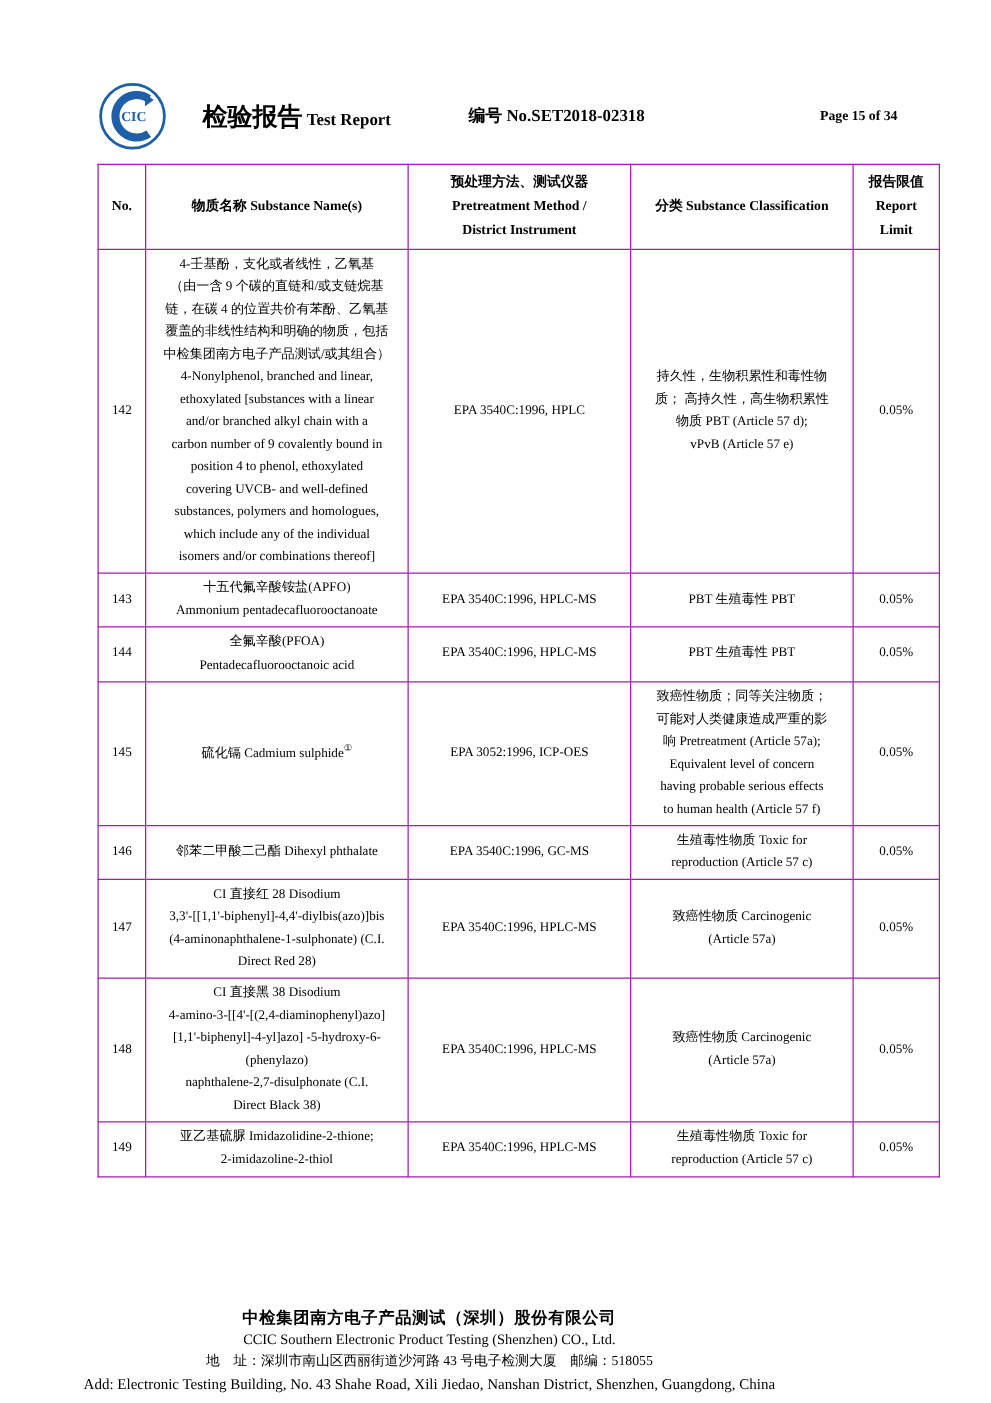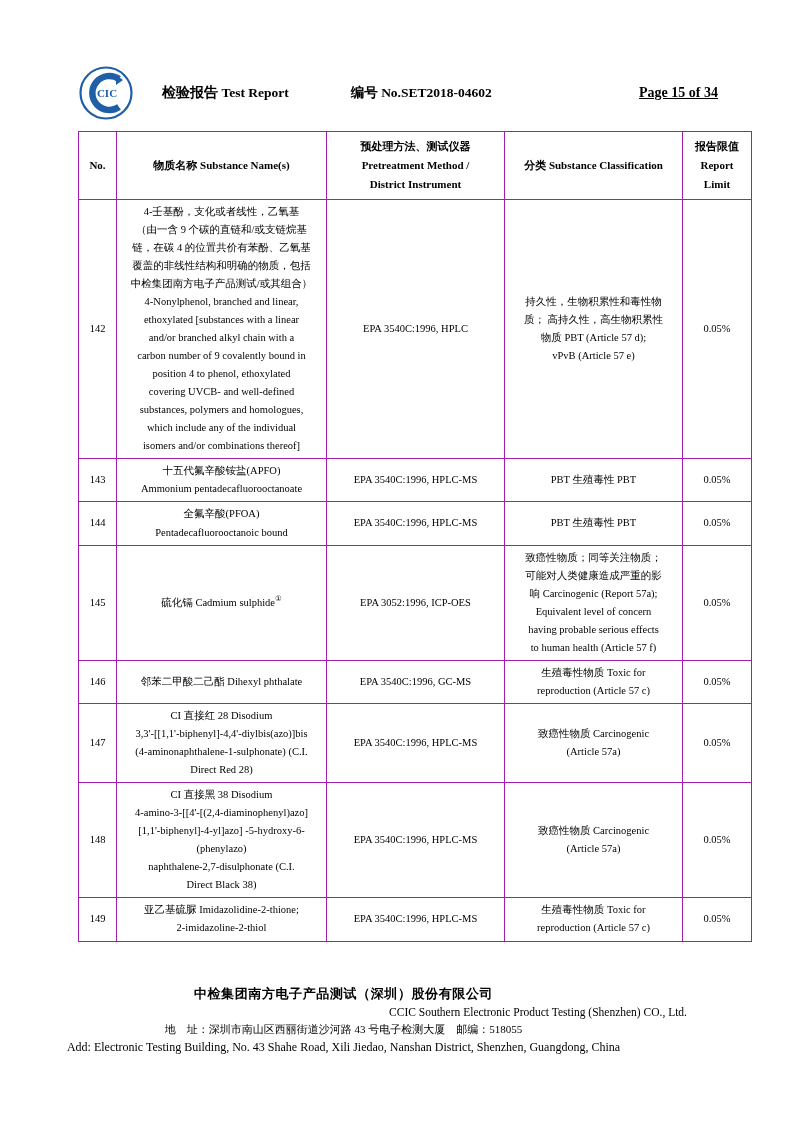--- a/index.html
+++ b/index.html
@@ -40,33 +40,32 @@
     flex: 0 0 56px;
     position: relative;
   }
   .logo-wrap svg { display: block; }
   .header-title {
     font-size: 13.5px;
     font-weight: bold;
     white-space: nowrap;
     margin-left: 28px;
   }
-  .header-title .cn { font-size: 14px; }
+  .header-title .cn { font-size: 20px; }
   .header-no {
     font-size: 13.5px;
     font-weight: bold;
     white-space: nowrap;
     margin-left: 62px;
   }
   .header-page {
-    font-size: 14px;
+    font-size: 11px;
     font-weight: bold;
     white-space: nowrap;
     margin-left: auto;
-    text-decoration: underline;
   }
 
   
   table.maintable {
     position: absolute;
     left: 78px;
     top: 131px;
     width: 640px;
     border-collapse: collapse;
     table-layout: fixed;
@@ -99,31 +98,31 @@
   td.c-limit { font-size: 10.5px; }
 
   .cell-lines > div { white-space: normal; }
   .ln { display: block; }
   sup.circ { font-size: 7.5px; vertical-align: super; }
 
   
   .footer {
     position: absolute;
     left: 0;
-    top: 984px;
+    top: 1044px;
     width: 687px;
     text-align: center;
   }
   .footer div { line-height: 1.52; }
   .f-cn-name {
     font-size: 13px;
     font-weight: bold;
     letter-spacing: 0.6px;
   }
-  .f-en-name { font-size: 11.5px; text-align: right; }
+  .f-en-name { font-size: 11.5px; }
   .f-addr-cn { font-size: 11px; }
   .f-addr-en { font-size: 12px; }
   .f-web { font-size: 11.5px; }
 </style>
 </head>
 <body>
 
 <div class="page">
 
   <div class="header">
@@ -137,21 +136,21 @@
       </svg>
     </div>
 
     <div class="header-title">
       <span class="cn">检验报告</span>
       <span>Test Report</span>
     </div>
 
     <div class="header-no">
       <span>编号</span>
-      <span>No.SET2018-04602</span>
+      <span>No.SET2018-02318</span>
     </div>
 
     <div class="header-page">Page 15 of 34</div>
   </div>
 
   <table class="maintable">
     <thead>
       <tr>
         <th class="c-no">
           <span>No.</span>
@@ -222,21 +221,21 @@
               <div>PBT 生殖毒性 PBT</div>
             </div>
           </td>
           <td class="c-limit">0.05%</td>
         </tr>
         <tr>
           <td class="c-no">144</td>
           <td class="c-name">
             <div class="cell-lines">
               <div>全氟辛酸(PFOA)</div>
-              <div>Pentadecafluorooctanoic bound</div>
+              <div>Pentadecafluorooctanoic acid</div>
             </div>
           </td>
           <td class="c-method">EPA 3540C:1996, HPLC-MS</td>
           <td class="c-class">
             <div class="cell-lines">
               <div>PBT 生殖毒性 PBT</div>
             </div>
           </td>
           <td class="c-limit">0.05%</td>
         </tr>
@@ -245,21 +244,21 @@
           <td class="c-name">
             <div class="cell-lines">
               <div>硫化镉 Cadmium sulphide<sup class="circ">①</sup></div>
             </div>
           </td>
           <td class="c-method">EPA 3052:1996, ICP-OES</td>
           <td class="c-class">
             <div class="cell-lines">
               <div>致癌性物质；同等关注物质；</div>
               <div>可能对人类健康造成严重的影</div>
-              <div>响 Carcinogenic (Report 57a);</div>
+              <div>响 Pretreatment (Article 57a);</div>
               <div>Equivalent level of concern</div>
               <div>having probable serious effects</div>
               <div>to human health (Article 57 f)</div>
             </div>
           </td>
           <td class="c-limit">0.05%</td>
         </tr>
         <tr>
           <td class="c-no">146</td>
           <td class="c-name">

